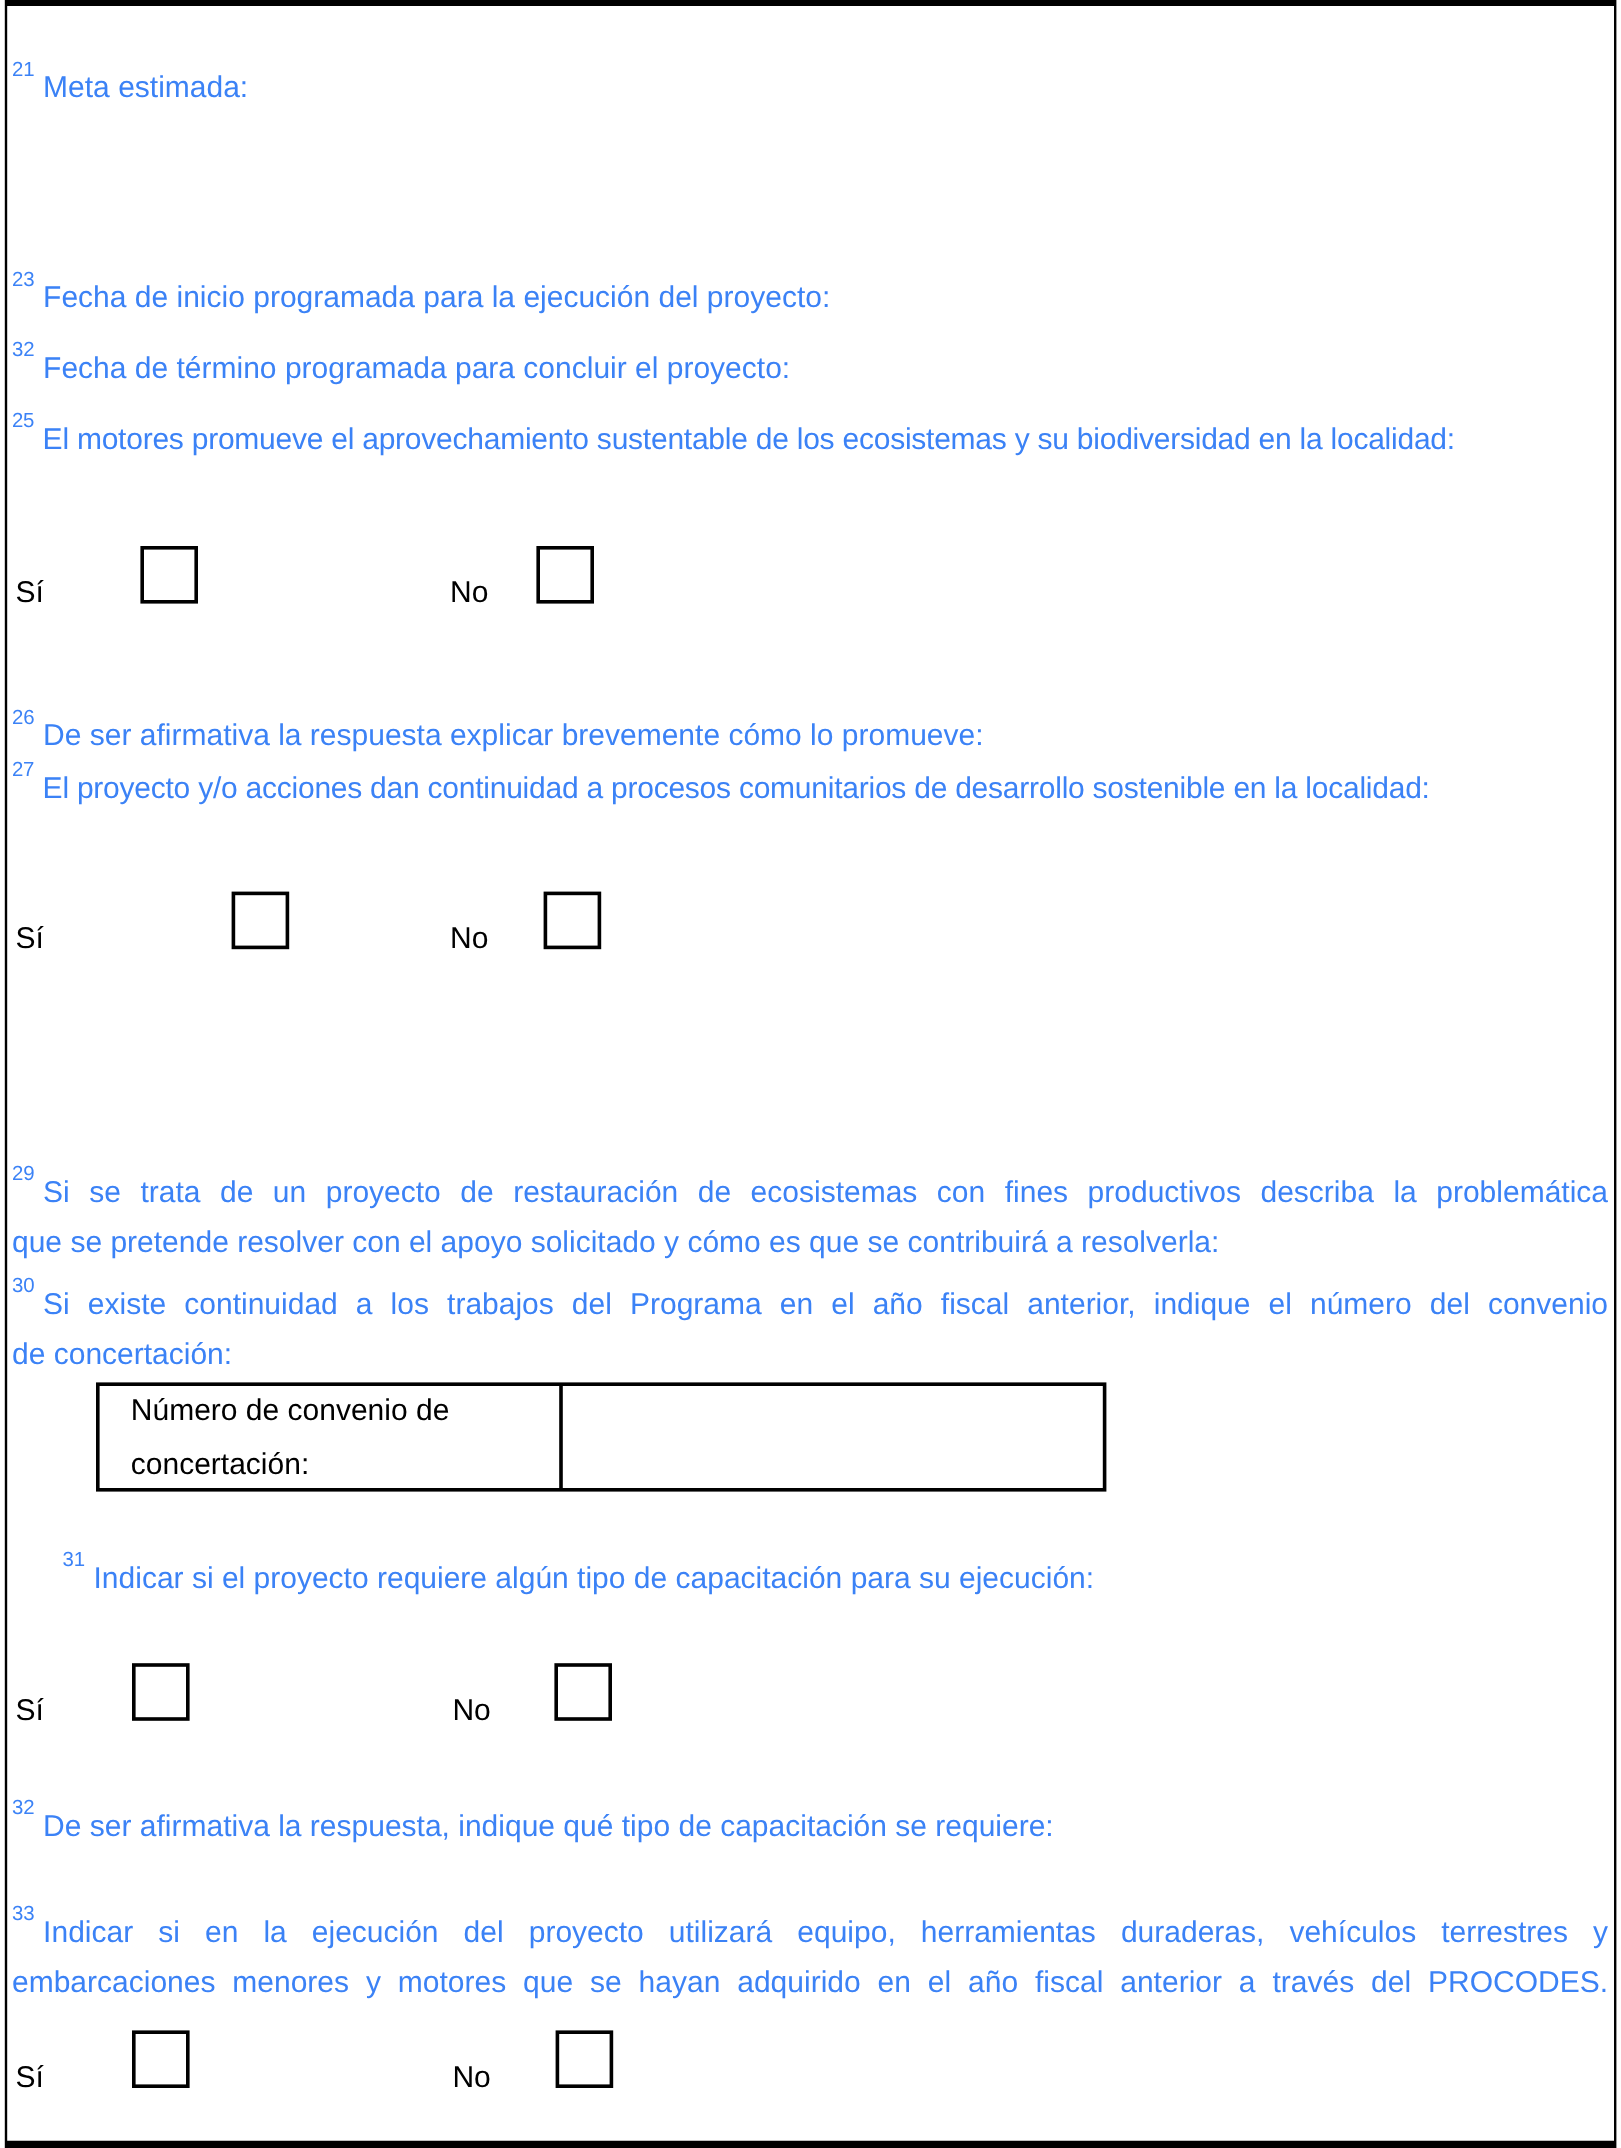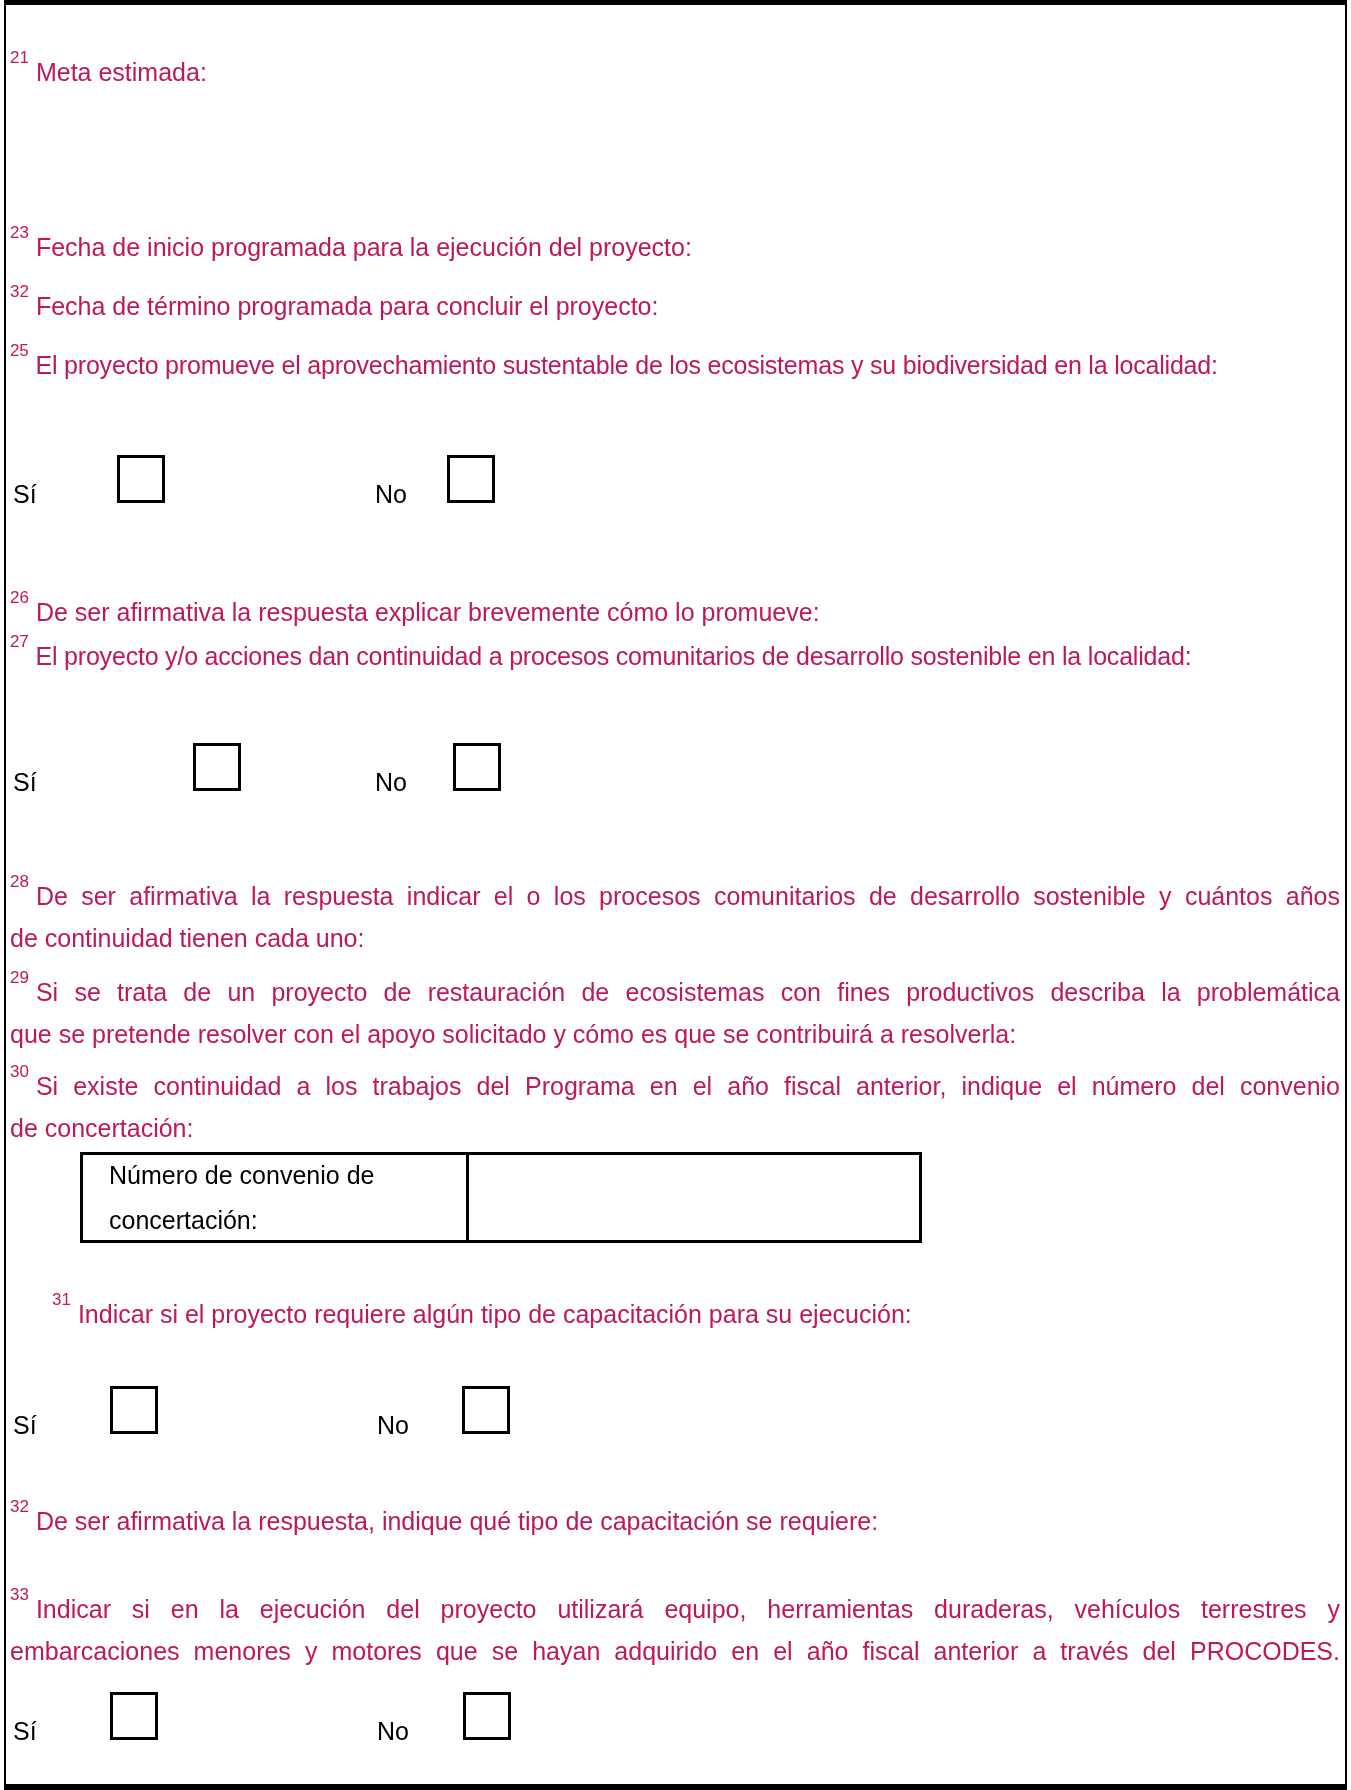--- a/index.html
+++ b/index.html
@@ -21,21 +21,21 @@
     border-right: 2px solid #000;
     border-top: 5px solid #000;
     border-bottom: 6px solid #000;
   }
   .q {
     position: absolute;
     left: 10px;
     width: 1330px;
     font-size: 25px;
     line-height: 42px;
-    color: #be185d;
+    color: #3b82f6;
   }
   .q .num {
     font-size: 17px;
     position: relative;
     top: -9px;
     margin-right: 7px;
   }
   .line { white-space: nowrap; }
   .line.fill { text-align: justify; text-align-last: justify; }
   
@@ -121,21 +121,21 @@
 
   <div class="q q23">
     <span class="line"><sup class="num">23</sup><span>Fecha de inicio programada para la ejecución del proyecto:</span></span>
   </div>
 
   <div class="q q24">
     <span class="line"><sup class="num">32</sup><span>Fecha de término programada para concluir el proyecto:</span></span>
   </div>
 
   <div class="q q25">
-    <span class="line"><sup class="num">25</sup><span>El proyecto promueve el aprovechamiento sustentable de los ecosistemas y su biodiversidad en la localidad:</span></span>
+    <span class="line"><sup class="num">25</sup><span>El motores promueve el aprovechamiento sustentable de los ecosistemas y su biodiversidad en la localidad:</span></span>
   </div>
 
   <div class="cbrow r1">
     <span class="lbl lbl-yes">Sí</span>
     <span class="box box-yes"></span>
     <span class="lbl lbl-no">No</span>
     <span class="box box-no"></span>
   </div>
 
   <div class="q q26">
@@ -146,24 +146,20 @@
     <span class="line"><sup class="num">27</sup><span>El proyecto y/o acciones dan continuidad a procesos comunitarios de desarrollo sostenible en la localidad:</span></span>
   </div>
 
   <div class="cbrow r2">
     <span class="lbl lbl-yes">Sí</span>
     <span class="box box-yes"></span>
     <span class="lbl lbl-no">No</span>
     <span class="box box-no"></span>
   </div>
 
-  <div class="q q28">
-    <div class="line fill"><sup class="num">28</sup><span>De ser afirmativa la respuesta indicar el o los procesos comunitarios de desarrollo sostenible y cuántos años</span></div>
-    <div class="line">de continuidad tienen cada uno:</div>
-  </div>
 
   <div class="q q29">
     <div class="line fill"><sup class="num">29</sup><span>Si se trata de un proyecto de restauración de ecosistemas con fines productivos describa la problemática</span></div>
     <div class="line">que se pretende resolver con el apoyo solicitado y cómo es que se contribuirá a resolverla:</div>
   </div>
 
   <div class="q q30">
     <div class="line fill"><sup class="num">30</sup><span>Si existe continuidad a los trabajos del Programa en el año fiscal anterior, indique el número del convenio</span></div>
     <div class="line">de concertación:</div>
   </div>

